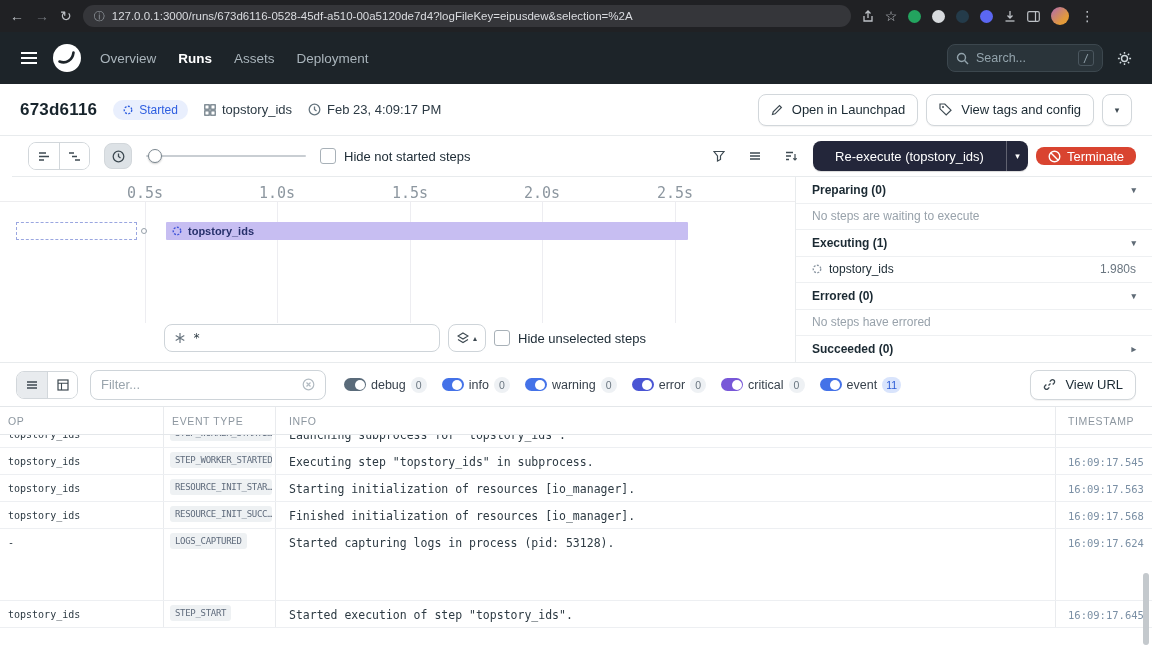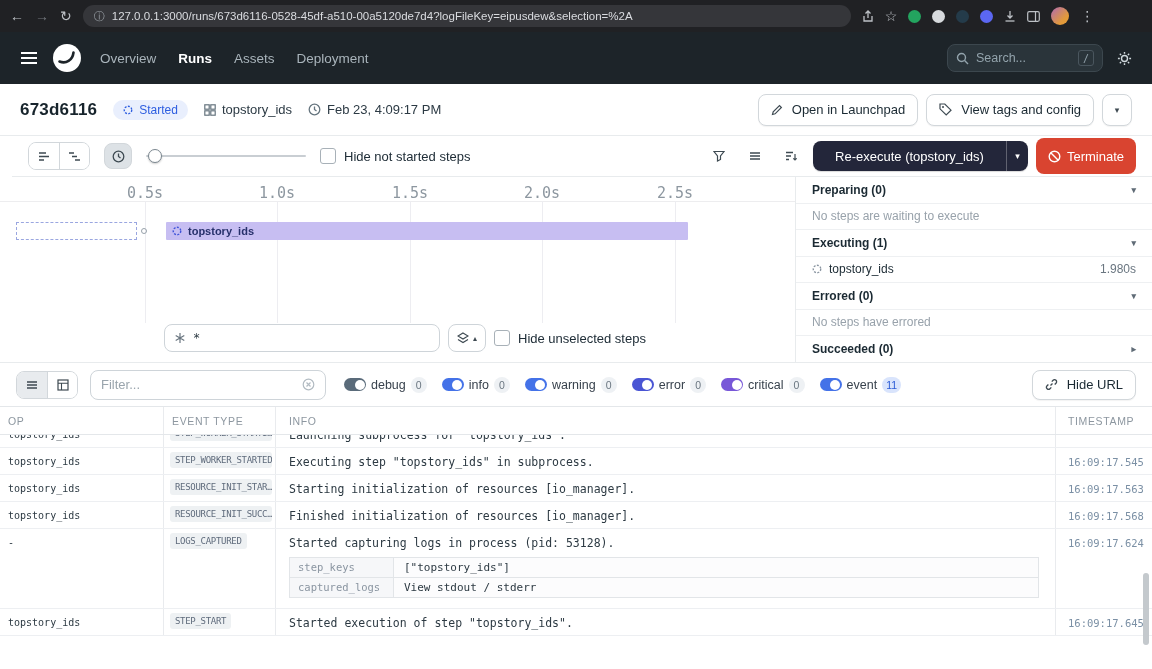--- a/index.html
+++ b/index.html
@@ -47,21 +47,21 @@
 .iconbtn.active{background:#dde2e6}
 .slider{position:relative;width:160px;height:14px}
 .slider .track{position:absolute;top:6px;left:0;right:0;height:2px;background:#c9ced3;border-radius:1px}
 .slider .knob{position:absolute;top:0;left:2px;width:14px;height:14px;border-radius:50%;background:#fff;border:1.5px solid #7b8790;box-shadow:0 1px 2px rgba(0,0,0,.2)}
 .check{display:flex;align-items:center;gap:8px;font-size:13px;color:#202e38;cursor:pointer}
 .cbox{width:16px;height:16px;border:1.5px solid #a8b1b8;border-radius:3px;background:#fff;flex:0 0 auto}
 .tright{margin-left:auto;display:flex;align-items:center;gap:8px}
 .reexec{display:flex;height:30px;border-radius:8px;overflow:hidden;box-shadow:0 1px 1px rgba(0,0,0,.15);cursor:pointer}
 .reexec .mainb{background:#23263a;color:#fff;font-size:13px;display:flex;align-items:center;padding:0 22px}
 .reexec .caretb{background:#23263a;color:#fff;width:22px;display:flex;align-items:center;justify-content:center;border-left:1px solid rgba(255,255,255,.28);font-size:9px}
-.termbtn{height:36px;background:#d94430;color:#fff;border-radius:8px;display:flex;align-items:center;gap:6px;padding:0 12px;font-size:13px;cursor:pointer}
+.termbtn{height:18px;background:#d94430;color:#fff;border-radius:8px;display:flex;align-items:center;gap:6px;padding:0 12px;font-size:13px;cursor:pointer}
 
 
 .main{position:absolute;top:177px;left:0;right:0;height:186px;border-bottom:1px solid #e8ebed;display:flex;background:#fff}
 .gantt{position:relative;width:796px;border-right:1px solid #e8ebed;overflow:hidden}
 .tick{position:absolute;top:7px;transform:translateX(-50%);font-family:"DejaVu Sans Mono",monospace;font-size:15px;color:#8d97a0}
 .axisline{position:absolute;top:24px;left:0;right:0;border-top:1px solid #ededef}
 .gline{position:absolute;top:24px;width:1px;height:122px;background:#ededf1}
 .minimap{position:absolute;left:16px;top:45px;width:121px;height:18px;border:1px dashed #9aa6e0}
 .minidot{position:absolute;left:141px;top:51px;width:6px;height:6px;border:1px solid #98a2ab;border-radius:50%}
 .gbar{position:absolute;left:166px;top:45px;width:522px;height:18px;background:#c7bef2;display:flex;align-items:center;gap:6px;padding:0 6px;border-radius:1px;cursor:pointer}
@@ -455,21 +455,21 @@
         <span class="chipcount">11</span>
       </span>
     </div>
     <div class="btn copyurl" style="height:30px">
       <span class="bicon">
         <svg width="13" height="13" viewBox="0 0 13 13">
             <path d="M5.5 7.5l2-2" stroke="currentColor" stroke-width="1.3"></path>
             <path d="M6.8 3.6l1.3-1.3a2.05 2.05 0 0 1 2.9 2.9L9.7 6.5M6.3 9.4L5 10.7a2.05 2.05 0 0 1-2.9-2.9l1.3-1.3" fill="none" stroke="currentColor" stroke-width="1.3"></path>
           </svg>
       </span>
-      <span>Hide URL</span>
+      <span>View URL</span>
     </div>
   </div>
 
   <div class="ltable">
     <div class="lhead">
       <div class="hc-op bR">OP</div>
       <div class="hc-type bR">EVENT TYPE</div>
       <div class="hc-info bR">INFO</div>
       <div class="hc-ts">TIMESTAMP</div>
     </div>
@@ -501,30 +501,20 @@
         <div class="cell cell-type bR"><span class="badge-type">RESOURCE_INIT_SUCC…</span></div>
         <div class="cell cell-info bR"><span>Finished initialization of resources [io_manager].</span></div>
         <div class="cell cell-ts">16:09:17.568</div>
       </div>
 
       <div class="lrow" style="min-height:72px">
         <div class="cell cell-op bR">-</div>
         <div class="cell cell-type bR"><span class="badge-type">LOGS_CAPTURED</span></div>
         <div class="cell cell-info bR">
           <span>Started capturing logs in process (pid: 53128).</span>
-          <div class="metatable">
-            <div class="metarow">
-              <div class="metakey">step_keys</div>
-              <div class="metaval">["topstory_ids"]</div>
-            </div>
-            <div class="metarow">
-              <div class="metakey">captured_logs</div>
-              <div class="metaval">View stdout / stderr</div>
-            </div>
-          </div>
         </div>
         <div class="cell cell-ts">16:09:17.624</div>
       </div>
 
       <div class="lrow h27">
         <div class="cell cell-op bR">topstory_ids</div>
         <div class="cell cell-type bR"><span class="badge-type">STEP_START</span></div>
         <div class="cell cell-info bR"><span>Started execution of step "topstory_ids".</span></div>
         <div class="cell cell-ts">16:09:17.645</div>
       </div>

